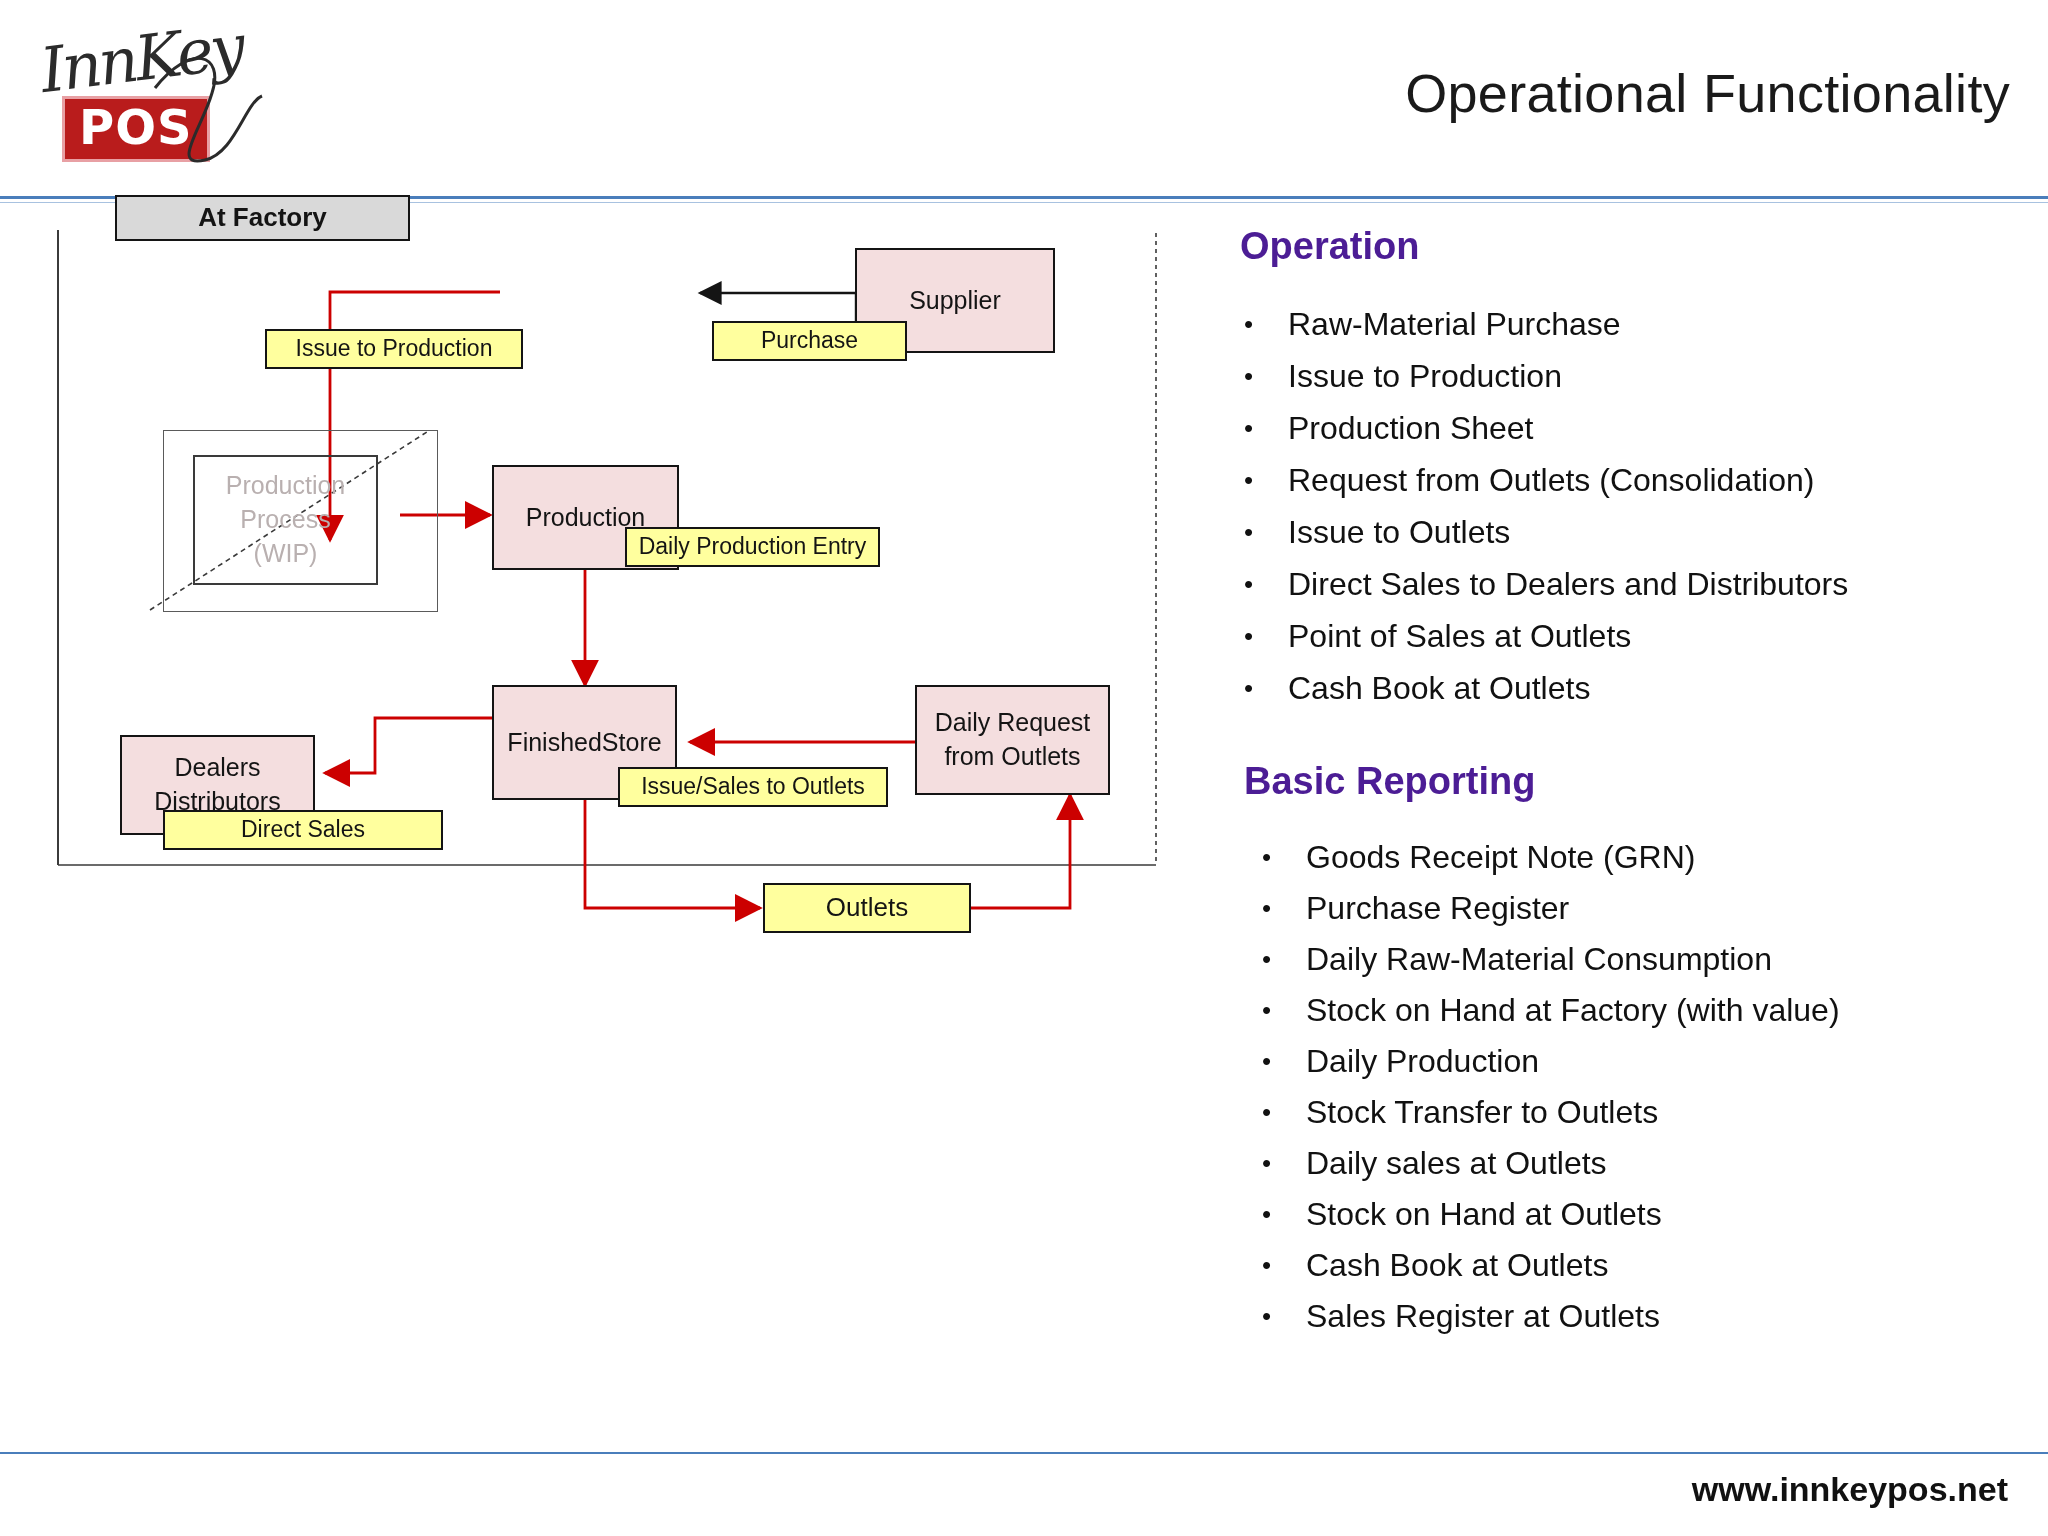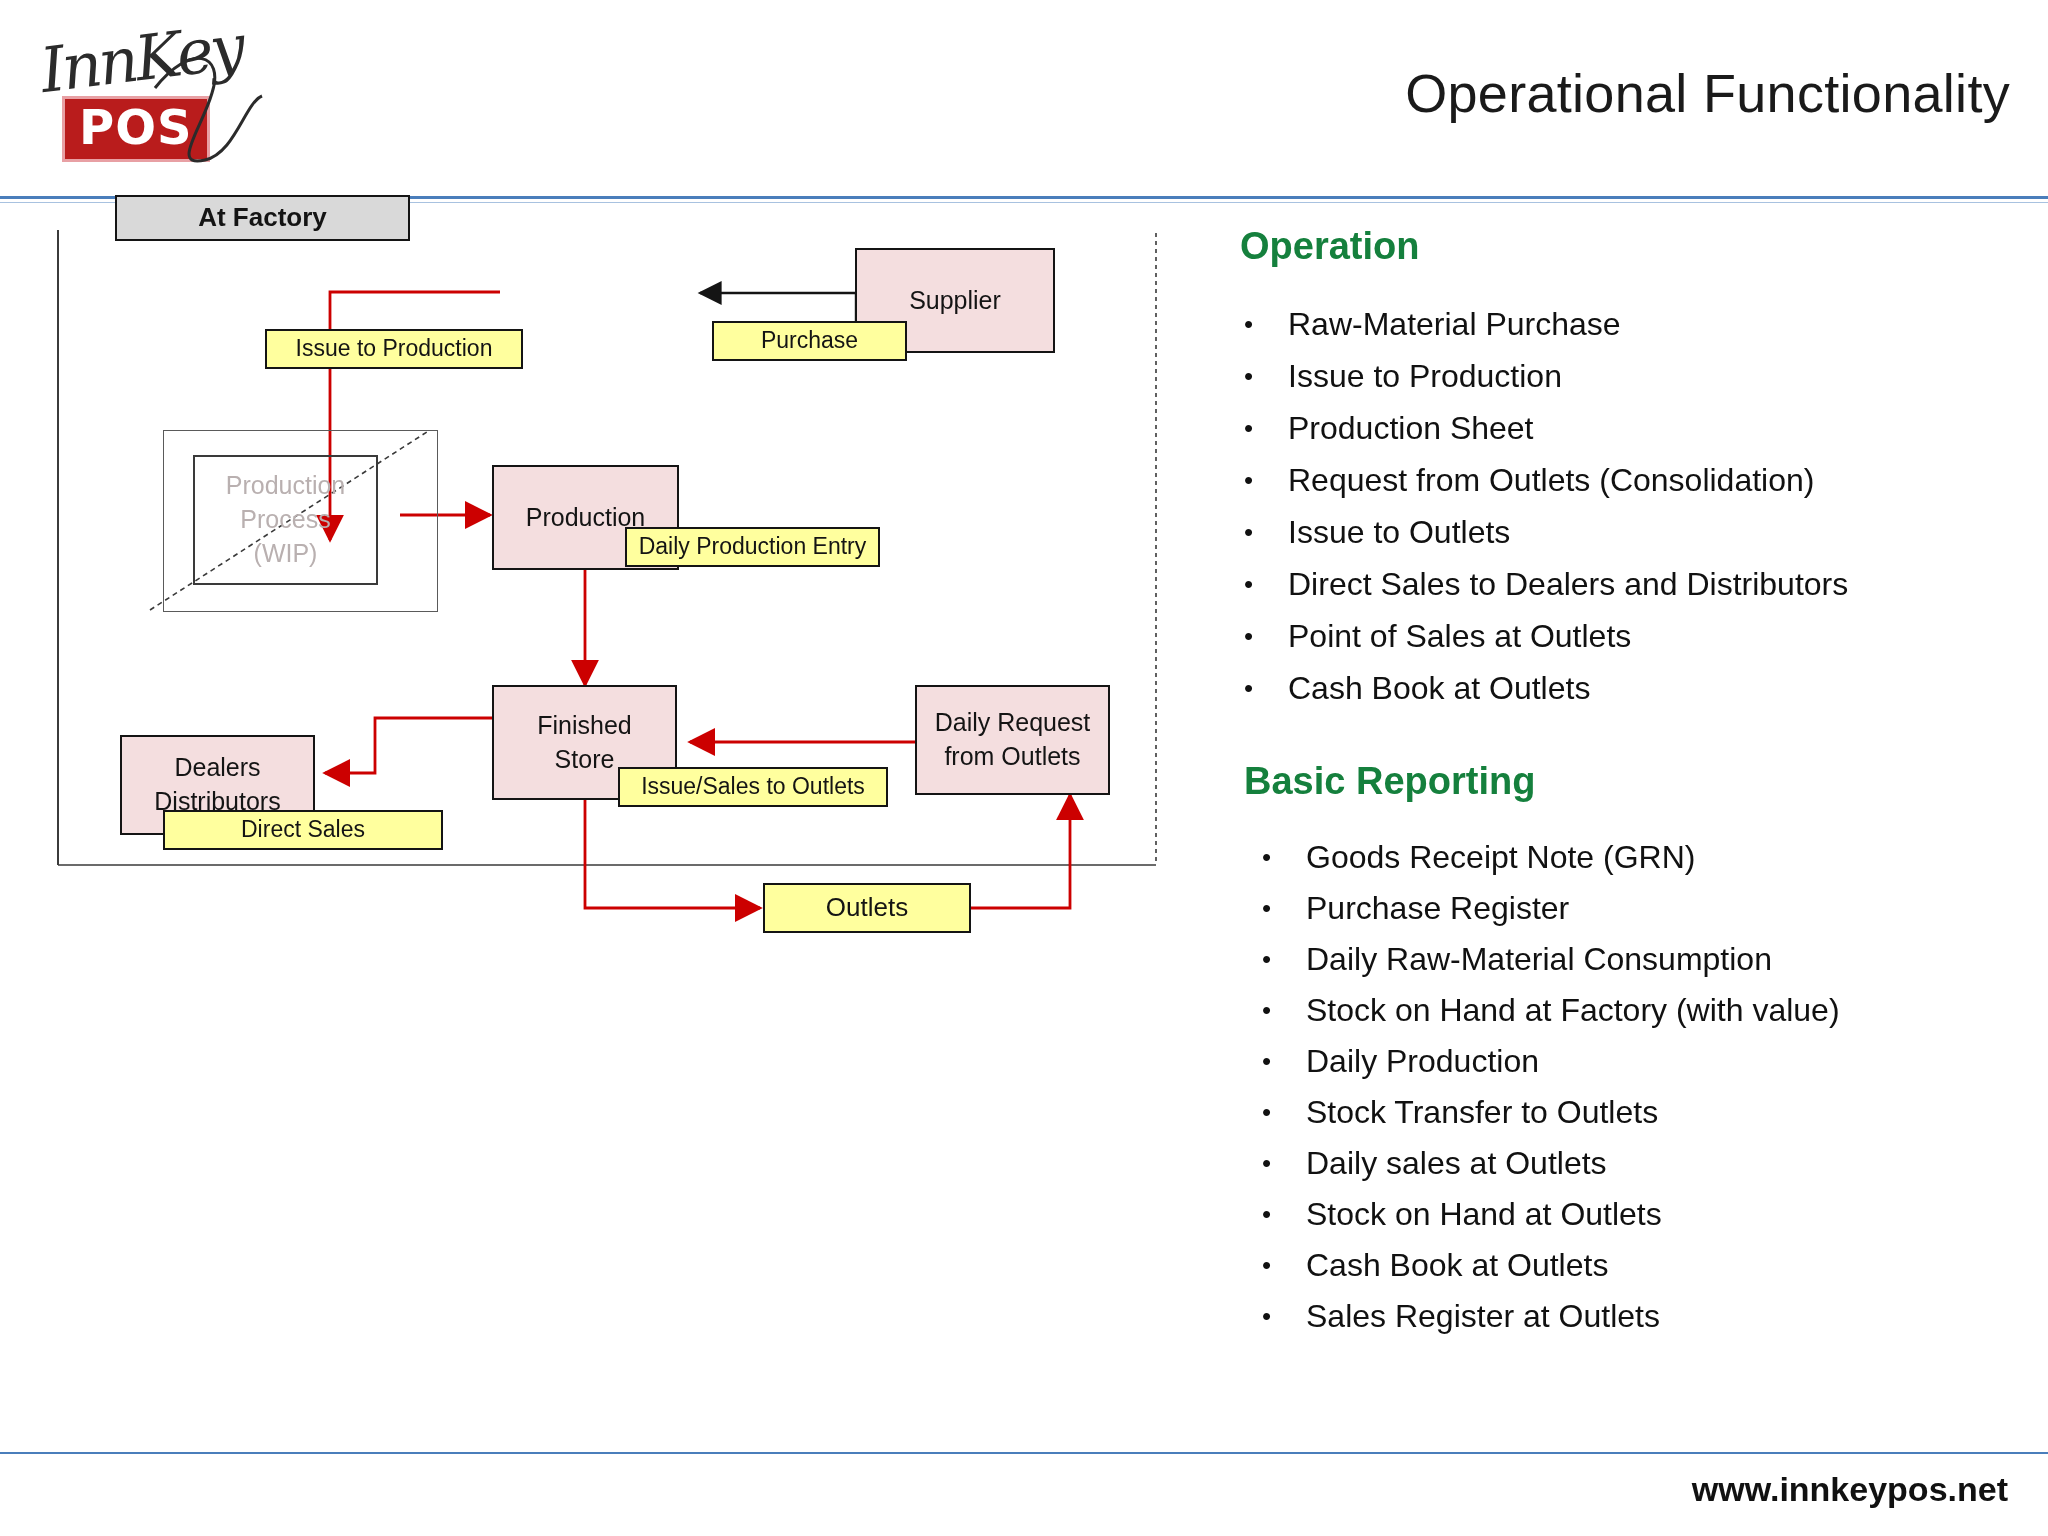--- a/index.html
+++ b/index.html
@@ -118,21 +118,21 @@
     color:#b9b0b0;
     flex-direction:column;
   }
   .wipbox span{display:block;}
 
   
   #panel{
     position:absolute;left:1230px;top:225px;width:790px;
   }
   .panel-h{
-    font-size:38px;font-weight:bold;color:#15803d;
+    font-size:38px;font-weight:bold;color:#4c1d95;
     font-family:"Liberation Sans", sans-serif;
   }
   #h-operation{margin-left:10px;}
   #h-reporting{margin-left:14px;margin-top:52px;}
   ul.plist{list-style:none;margin:0;padding:0;}
   ul.plist li{
     display:flex;align-items:flex-start;
     font-size:32px;color:#111;
     margin-bottom:12px;
     font-family:"Liberation Sans", sans-serif;
@@ -219,21 +219,21 @@
   <div class="node wipbox" style="left:193px;top:225px;width:185px;height:130px;">
     <span>Production</span>
     <span>Process</span>
     <span>(WIP)</span>
   </div>
 
   <div class="node pink" style="left:492px;top:235px;width:187px;height:105px;">Production</div>
 
   <div class="node yellow" style="left:625px;top:297px;width:255px;height:40px;">Daily Production Entry</div>
 
-  <div class="node pink" style="left:492px;top:455px;width:185px;height:115px;flex-direction:column;">
+  <div class="node pink" style="left:492px;top:455px;width:185px;height:115px;flex-direction:row;">
     <span>Finished</span>
     <span>Store</span>
   </div>
 
   <div class="node pink" style="left:120px;top:505px;width:195px;height:100px;flex-direction:column;">
     <span>Dealers</span>
     <span>Distributors</span>
   </div>
 
   <div class="node yellow" style="left:163px;top:580px;width:280px;height:40px;">Direct Sales</div>

